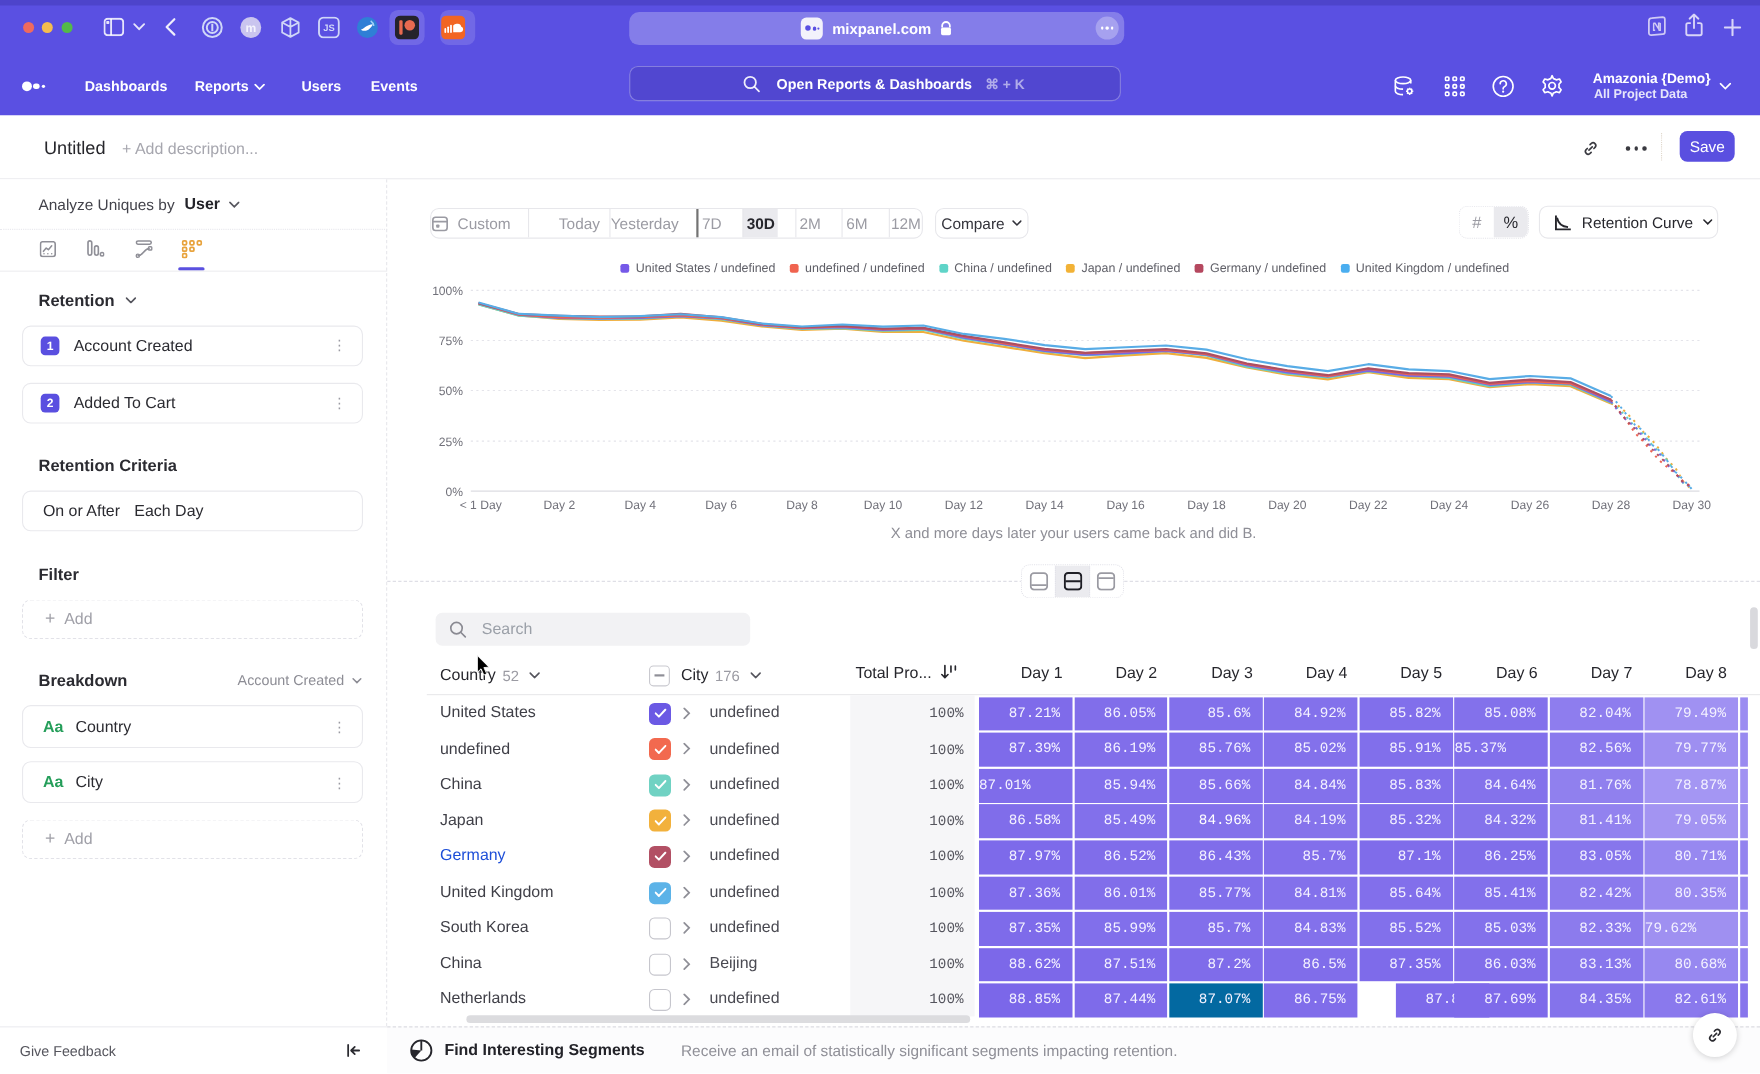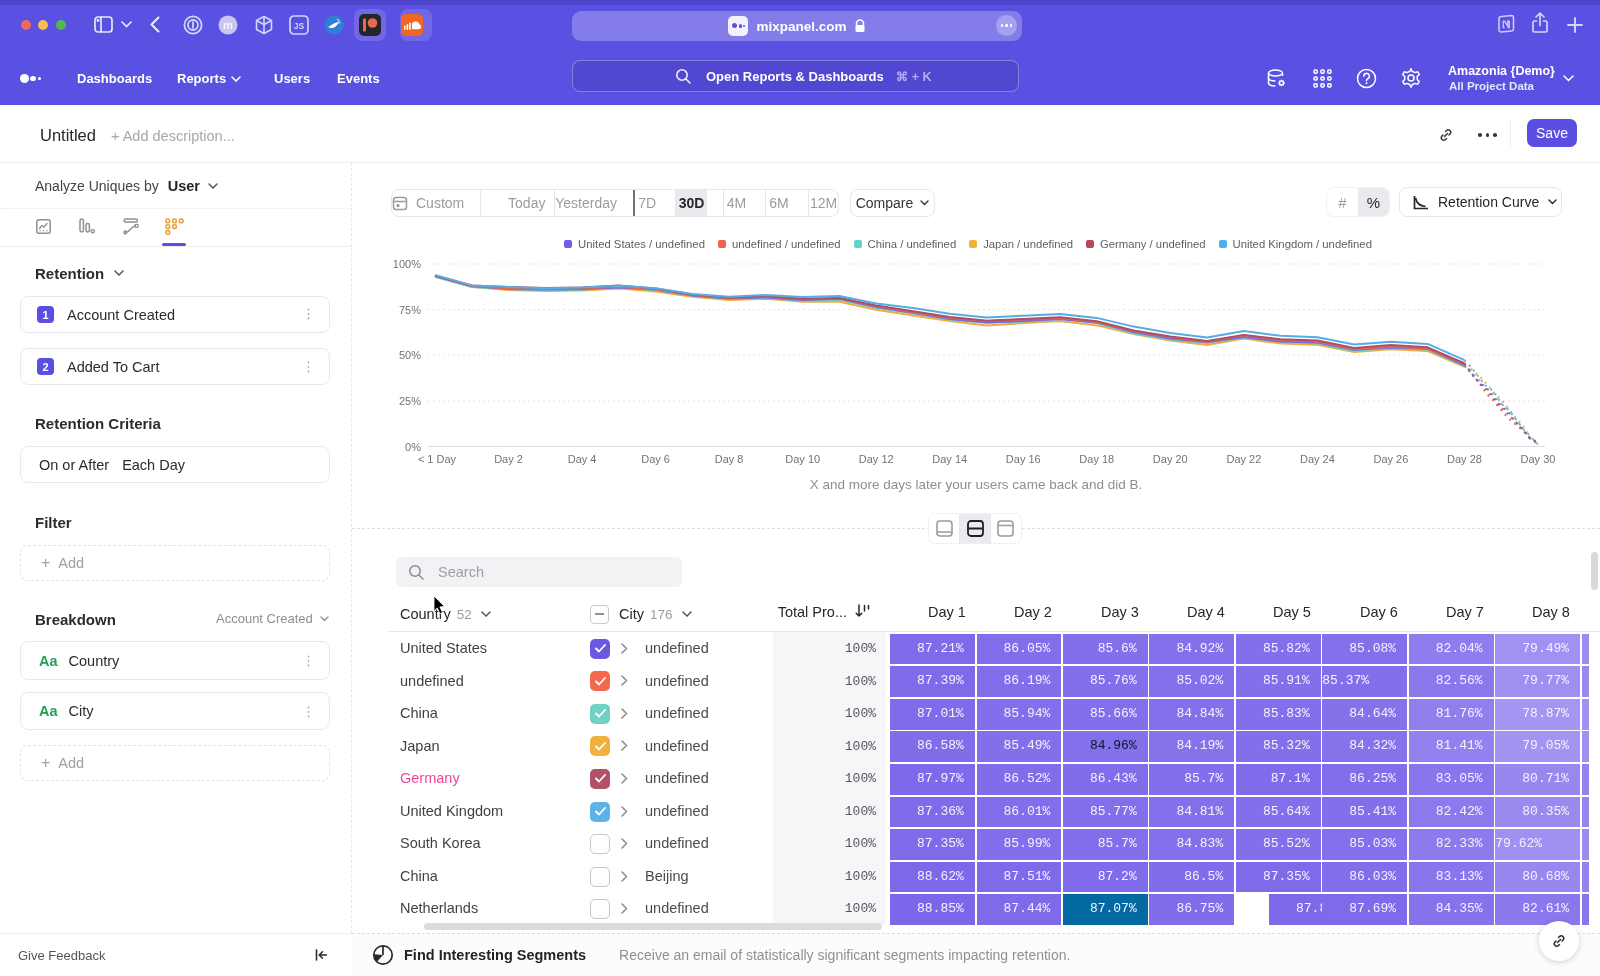--- a/index.html
+++ b/index.html
@@ -288,21 +288,21 @@
     <svg width="16" height="16" viewBox="0 0 16 16">
         <rect x="1.5" y="2.5" width="13" height="12" rx="2.5" fill="none" stroke="#9b9ba3" stroke-width="1.5"></rect>
         <path d="M1.5 6.5h13" stroke="#9b9ba3" stroke-width="1.5"></path>
         <rect x="4.5" y="9" width="3" height="3" rx="0.8" fill="#9b9ba3"></rect>
       </svg>
     Custom</span>
   <span class="flex" style="width:58px;height:100%;justify-content:center;color:#9b9ba3;font-size:14px;border-left:1px solid #e7e7eb;padding-left:34px;">Today</span>
   <span class="flex" style="width:81px;height:100%;justify-content:center;color:#9b9ba3;font-size:14px;border-left:1px solid #e7e7eb;">Yesterday</span>
   <span class="flex" style="width:39px;height:100%;justify-content:center;color:#9b9ba3;font-size:14px;border-left:2px solid #737373;">7D</span>
   <span class="flex" style="width:48px;height:100%;justify-content:center;color:#26262c;font-weight:700;font-size:14px;border-left:1px solid #e7e7eb;background:#eaeaee;">30D</span>
-  <span class="flex" style="width:39px;height:100%;justify-content:center;color:#9b9ba3;font-size:14px;border-left:1px solid #e7e7eb;">4M</span>
+  <span class="flex" style="width:39px;height:100%;justify-content:center;color:#9b9ba3;font-size:14px;border-left:1px solid #e7e7eb;">2M</span>
   <span class="flex" style="width:41px;height:100%;justify-content:center;color:#9b9ba3;font-size:14px;border-left:1px solid #e7e7eb;">6M</span>
   <span class="flex" style="width:45px;height:100%;justify-content:center;color:#9b9ba3;font-size:14px;border-left:1px solid #e7e7eb;">12M</span>
 </div>
 <div class="abs flex" style="left:850px;top:189px;width:85px;height:28px;border:1px solid #e7e7eb;border-radius:8px;justify-content:center;gap:7px;">
   <span style="font-size:14px;font-weight:500;color:#33333b;">Compare</span>
   <svg width="9" height="6" viewBox="0 0 9 6">
       <path d="M1 1l3.5 3.5L8 1" fill="none" stroke="#33333b" stroke-width="1.4" stroke-linecap="round"></path>
     </svg>
 </div>
 <div class="abs flex" style="left:1326px;top:187px;width:64px;height:30px;border:1px dotted #e3e3e9;border-radius:8px;overflow:hidden;">
@@ -481,21 +481,21 @@
 <span class="flex abs" style="left:590px;top:703.8px;width:20px;height:20px;border-radius:5px;background:#70d2c3;justify-content:center;">
     <svg width="11" height="9" viewBox="0 0 11 9">
       <path d="M1 4.5L4 7.5L10 1" fill="none" stroke="#fff" stroke-width="1.8" stroke-linecap="round" stroke-linejoin="round"></path>
     </svg>
   </span>
 <svg class="abs" style="left:621px;top:707.8px" width="7" height="11" viewBox="0 0 7 11">
     <path d="M1 1l4.5 4.5L1 10" fill="none" stroke="#8f8f97" stroke-width="1.6" stroke-linecap="round"></path>
   </svg>
 <div class="abs" style="left:645px;top:705.0px;font-size:14.5px;color:#4a4a52;">undefined</div>
 <div class="abs mono" style="left:740px;top:706.0px;width:136px;text-align:right;font-size:13px;color:#55555e;">100%</div>
-<div class="abs mono" style="left:890.0px;top:698.8px;width:84.8px;height:30.8px;background:#7f6cea;color:#f4f2ff;font-size:13px;text-align:right;line-height:30.8px;padding-right:11px;">87.01%</div>
+<div class="abs mono" style="left:890.0px;top:698.8px;width:84.8px;height:30.8px;background:#7f6cea;color:#f4f2ff;font-size:13px;text-align:left;line-height:30.8px;padding-right:11px;">87.01%</div>
 <div class="abs mono" style="left:976.5px;top:698.8px;width:84.8px;height:30.8px;background:#816feb;color:#f4f2ff;font-size:13px;text-align:right;line-height:30.8px;padding-right:11px;">85.94%</div>
 <div class="abs mono" style="left:1062.9px;top:698.8px;width:84.8px;height:30.8px;background:#826feb;color:#f4f2ff;font-size:13px;text-align:right;line-height:30.8px;padding-right:11px;">85.66%</div>
 <div class="abs mono" style="left:1149.4px;top:698.8px;width:84.8px;height:30.8px;background:#8371eb;color:#f4f2ff;font-size:13px;text-align:right;line-height:30.8px;padding-right:11px;">84.84%</div>
 <div class="abs mono" style="left:1235.9px;top:698.8px;width:84.8px;height:30.8px;background:#816feb;color:#f4f2ff;font-size:13px;text-align:right;line-height:30.8px;padding-right:11px;">85.83%</div>
 <div class="abs mono" style="left:1322.3px;top:698.8px;width:84.8px;height:30.8px;background:#8472eb;color:#f4f2ff;font-size:13px;text-align:right;line-height:30.8px;padding-right:11px;">84.64%</div>
 <div class="abs mono" style="left:1408.8px;top:698.8px;width:84.8px;height:30.8px;background:#9080ee;color:#f4f2ff;font-size:13px;text-align:right;line-height:30.8px;padding-right:11px;">81.76%</div>
 <div class="abs mono" style="left:1495.3px;top:698.8px;width:84.8px;height:30.8px;background:#a496f3;color:#f4f2ff;font-size:13px;text-align:right;line-height:30.8px;padding-right:11px;">78.87%</div>
 <div class="abs" style="left:1581.8px;top:698.8px;width:7px;height:30.8px;background:#a091f2;"></div>
 <div class="abs" style="left:400px;top:737.6px;font-size:14.5px;color:#3f3f47;">Japan</div>
 <span class="flex abs" style="left:590px;top:736.4px;width:20px;height:20px;border-radius:5px;background:#f2b13c;justify-content:center;">
@@ -503,28 +503,28 @@
       <path d="M1 4.5L4 7.5L10 1" fill="none" stroke="#fff" stroke-width="1.8" stroke-linecap="round" stroke-linejoin="round"></path>
     </svg>
   </span>
 <svg class="abs" style="left:621px;top:740.4px" width="7" height="11" viewBox="0 0 7 11">
     <path d="M1 1l4.5 4.5L1 10" fill="none" stroke="#8f8f97" stroke-width="1.6" stroke-linecap="round"></path>
   </svg>
 <div class="abs" style="left:645px;top:737.6px;font-size:14.5px;color:#4a4a52;">undefined</div>
 <div class="abs mono" style="left:740px;top:738.6px;width:136px;text-align:right;font-size:13px;color:#55555e;">100%</div>
 <div class="abs mono" style="left:890.0px;top:731.4px;width:84.8px;height:30.8px;background:#806dea;color:#f4f2ff;font-size:13px;text-align:right;line-height:30.8px;padding-right:11px;">86.58%</div>
 <div class="abs mono" style="left:976.5px;top:731.4px;width:84.8px;height:30.8px;background:#8270eb;color:#f4f2ff;font-size:13px;text-align:right;line-height:30.8px;padding-right:11px;">85.49%</div>
-<div class="abs mono" style="left:1062.9px;top:731.4px;width:84.8px;height:30.8px;background:#8371eb;color:#0f172a;font-size:13px;text-align:right;line-height:30.8px;padding-right:11px;">84.96%</div>
+<div class="abs mono" style="left:1062.9px;top:731.4px;width:84.8px;height:30.8px;background:#8371eb;color:#ffffff;font-size:13px;text-align:right;line-height:30.8px;padding-right:11px;">84.96%</div>
 <div class="abs mono" style="left:1149.4px;top:731.4px;width:84.8px;height:30.8px;background:#8573eb;color:#f4f2ff;font-size:13px;text-align:right;line-height:30.8px;padding-right:11px;">84.19%</div>
 <div class="abs mono" style="left:1235.9px;top:731.4px;width:84.8px;height:30.8px;background:#8270eb;color:#f4f2ff;font-size:13px;text-align:right;line-height:30.8px;padding-right:11px;">85.32%</div>
 <div class="abs mono" style="left:1322.3px;top:731.4px;width:84.8px;height:30.8px;background:#8473eb;color:#f4f2ff;font-size:13px;text-align:right;line-height:30.8px;padding-right:11px;">84.32%</div>
 <div class="abs mono" style="left:1408.8px;top:731.4px;width:84.8px;height:30.8px;background:#9282ef;color:#f4f2ff;font-size:13px;text-align:right;line-height:30.8px;padding-right:11px;">81.41%</div>
 <div class="abs mono" style="left:1495.3px;top:731.4px;width:84.8px;height:30.8px;background:#a394f2;color:#f4f2ff;font-size:13px;text-align:right;line-height:30.8px;padding-right:11px;">79.05%</div>
 <div class="abs" style="left:1581.8px;top:731.4px;width:7px;height:30.8px;background:#9e90f1;"></div>
-<div class="abs" style="left:400px;top:770.1px;font-size:14.5px;color:#ec4899;">Germany</div>
+<div class="abs" style="left:400px;top:770.1px;font-size:14.5px;color:#1d4ed8;">Germany</div>
 <span class="flex abs" style="left:590px;top:768.9px;width:20px;height:20px;border-radius:5px;background:#b25064;justify-content:center;">
     <svg width="11" height="9" viewBox="0 0 11 9">
       <path d="M1 4.5L4 7.5L10 1" fill="none" stroke="#fff" stroke-width="1.8" stroke-linecap="round" stroke-linejoin="round"></path>
     </svg>
   </span>
 <svg class="abs" style="left:621px;top:772.9px" width="7" height="11" viewBox="0 0 7 11">
     <path d="M1 1l4.5 4.5L1 10" fill="none" stroke="#8f8f97" stroke-width="1.6" stroke-linecap="round"></path>
   </svg>
 <div class="abs" style="left:645px;top:770.1px;font-size:14.5px;color:#4a4a52;">undefined</div>
 <div class="abs mono" style="left:740px;top:771.1px;width:136px;text-align:right;font-size:13px;color:#55555e;">100%</div>

